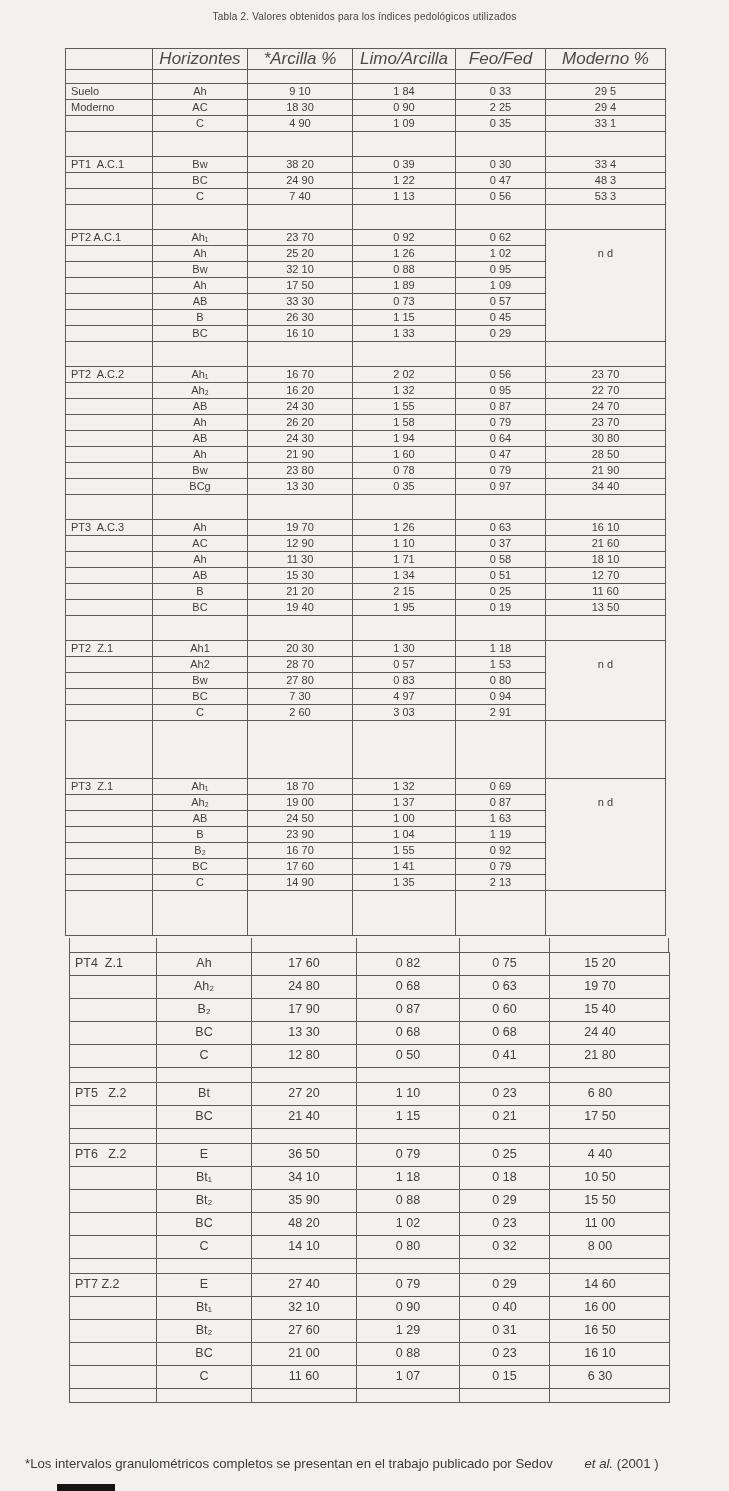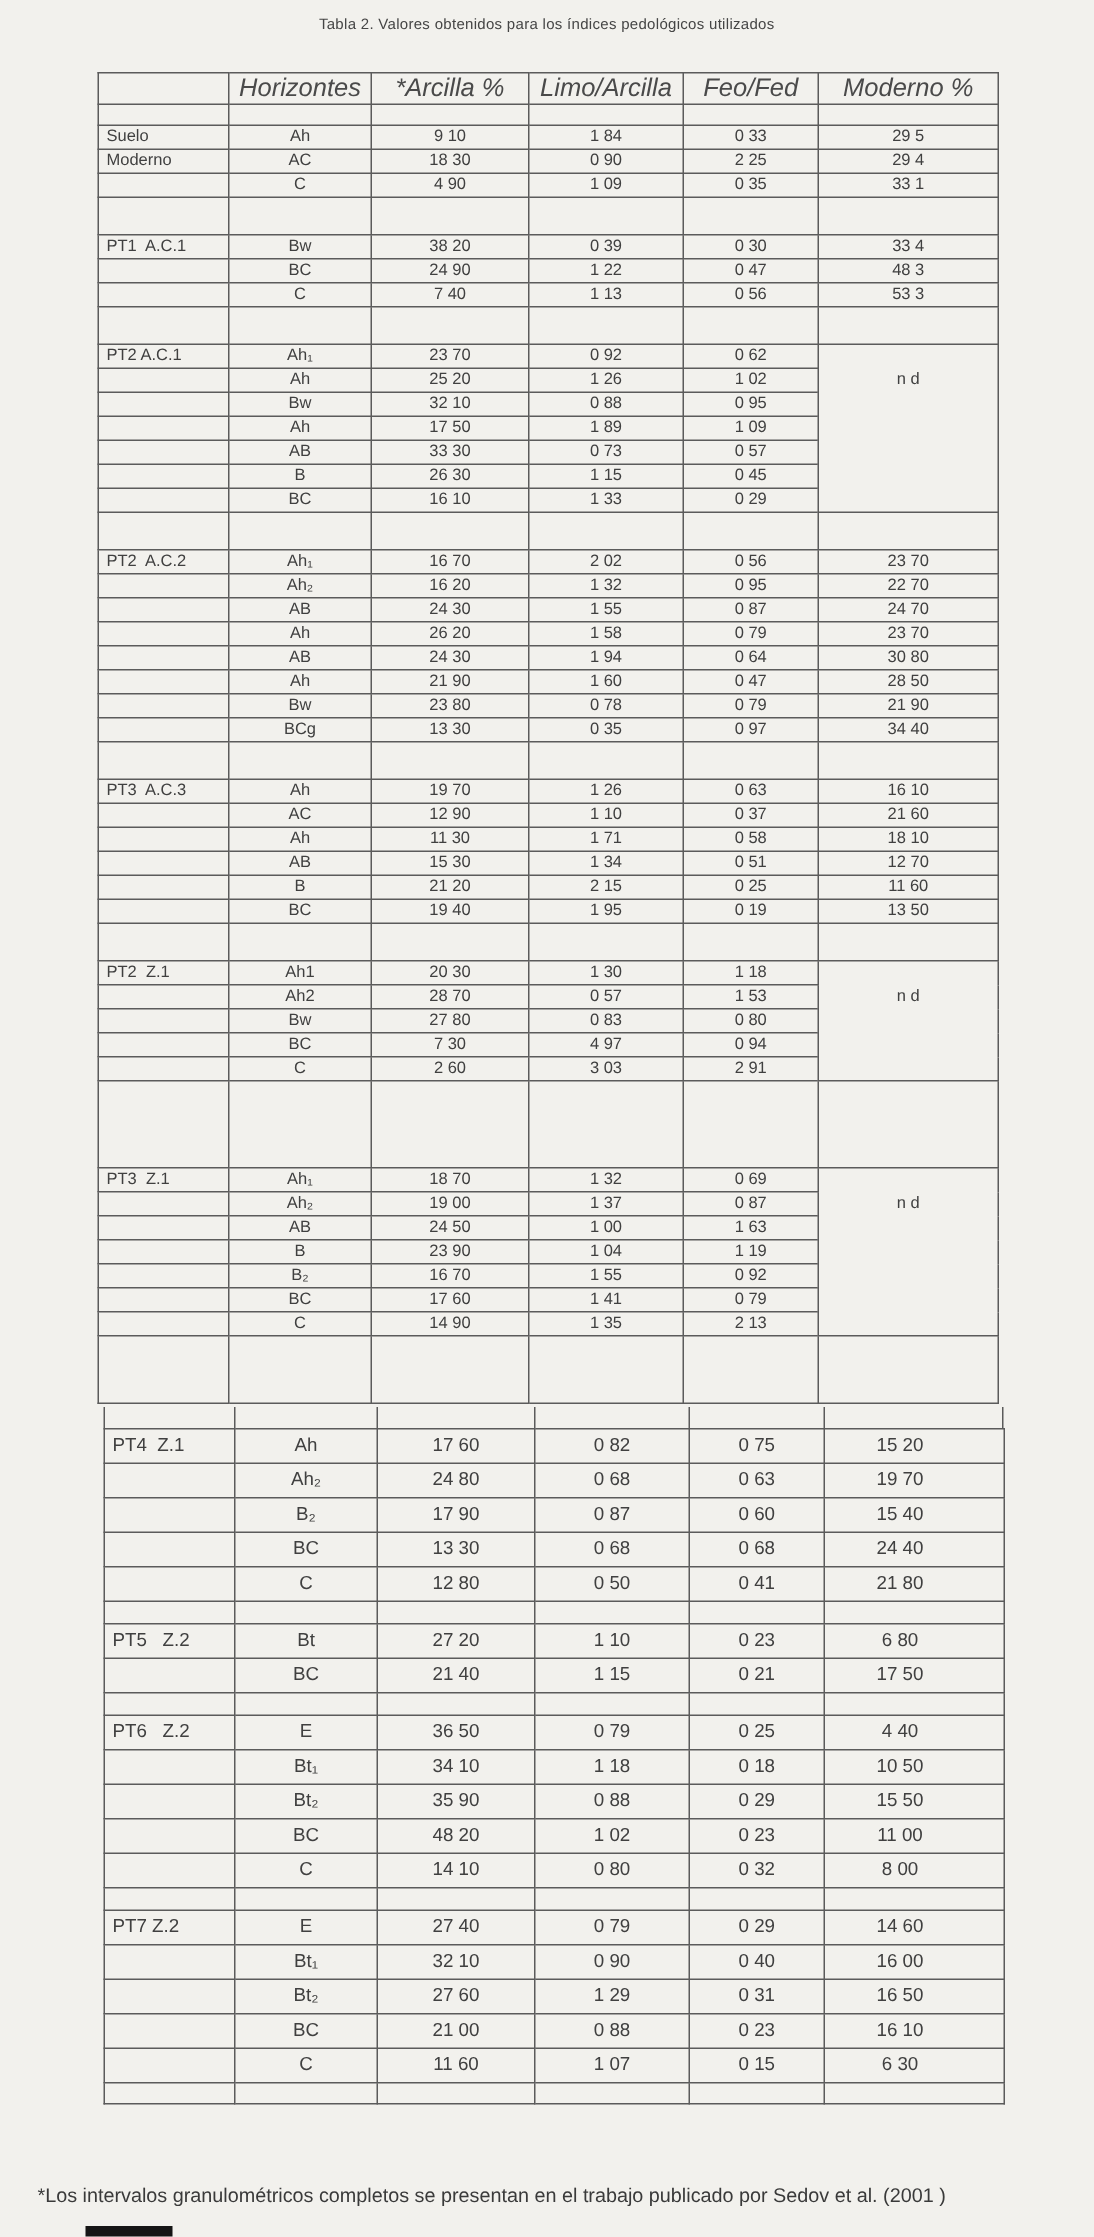--- a/index.html
+++ b/index.html
@@ -38,21 +38,21 @@
   #t2 tr.sp td{height:14px;}
   #t2 tr.sp-end2 td{height:13px;}
   td.merged{vertical-align:top;padding-top:18px;}
   #t2 td:nth-child(6){padding-right:19px;}
   .seam{position:absolute;top:935px;left:0;width:729px;height:17px;}
   .seam i{position:absolute;top:3px;width:1px;height:14px;background:#5b5b5b;display:block;}
   .footnote{
     position:absolute;top:1456px;left:25px;width:700px;
     font-size:13.2px;color:#3a3a3a;white-space:pre;
   }
-  .footnote .it{}
+  .footnote .it{font-style:italic;margin-left:28px;}
   .artifact{position:absolute;left:57px;top:1484px;width:58px;height:7px;background:#151515;}
 </style>
 </head>
 <body>
 
 <div class="title">Tabla 2. Valores obtenidos para los índices pedológicos utilizados</div>
 
 <table id="t1">
   <colgroup>
     <col class="c0">

